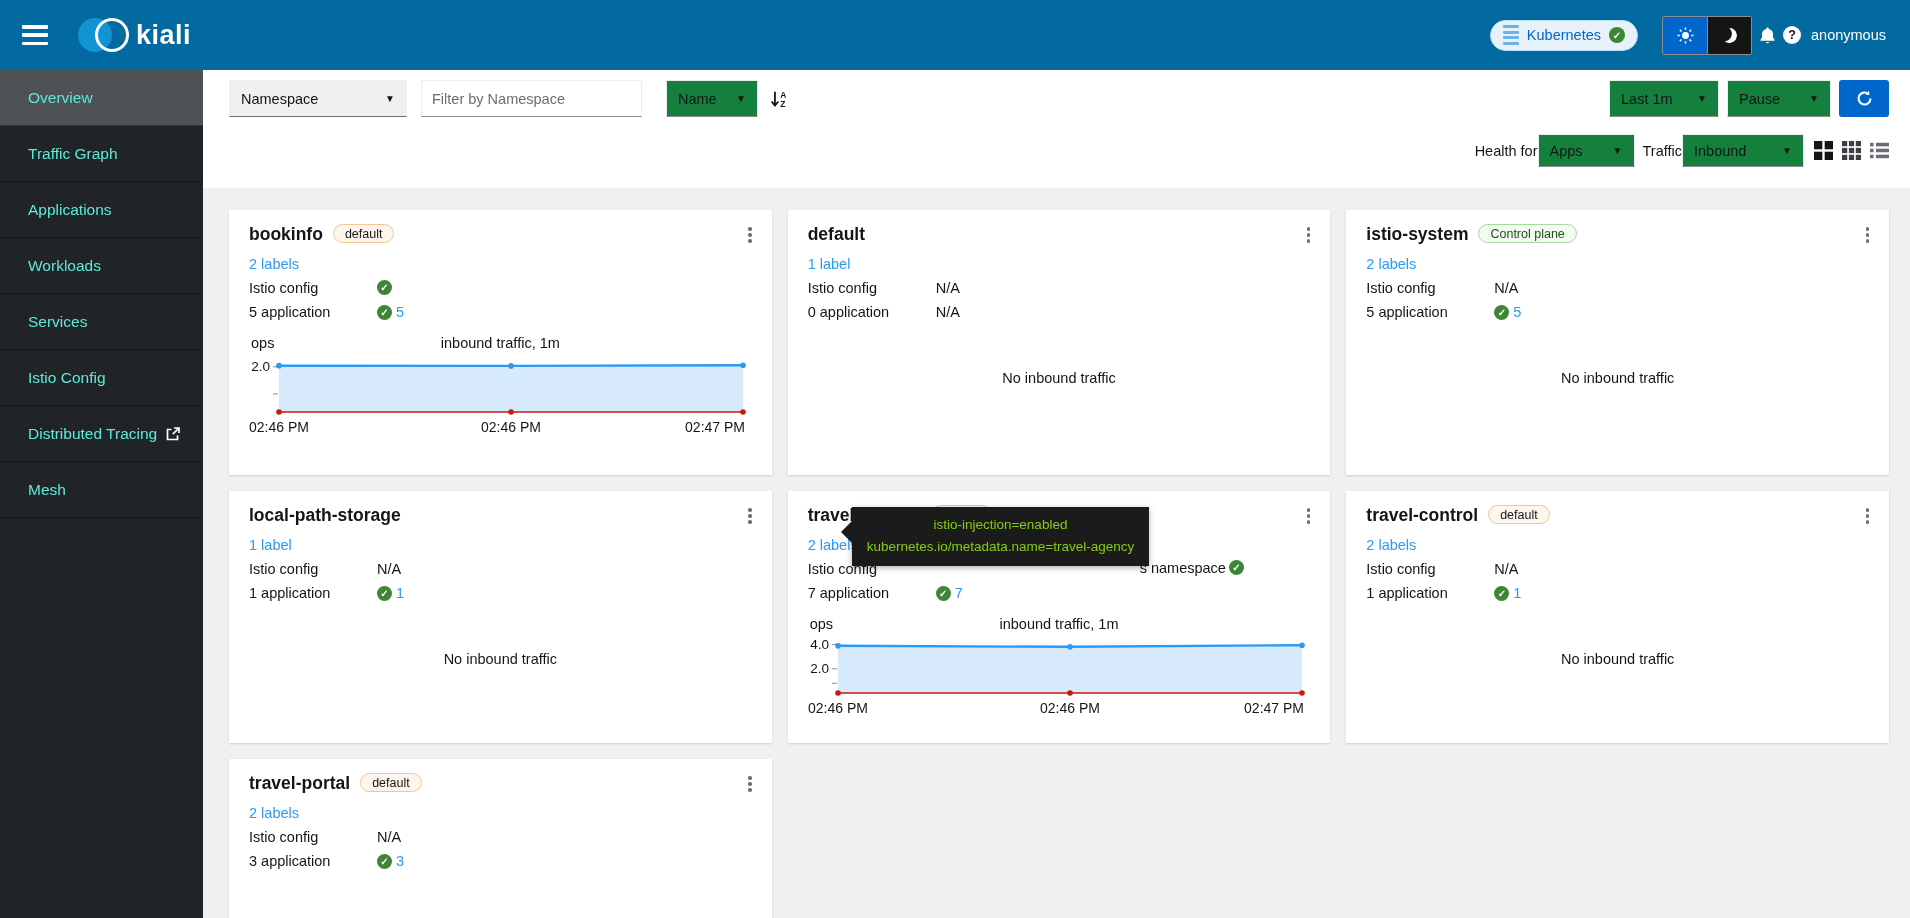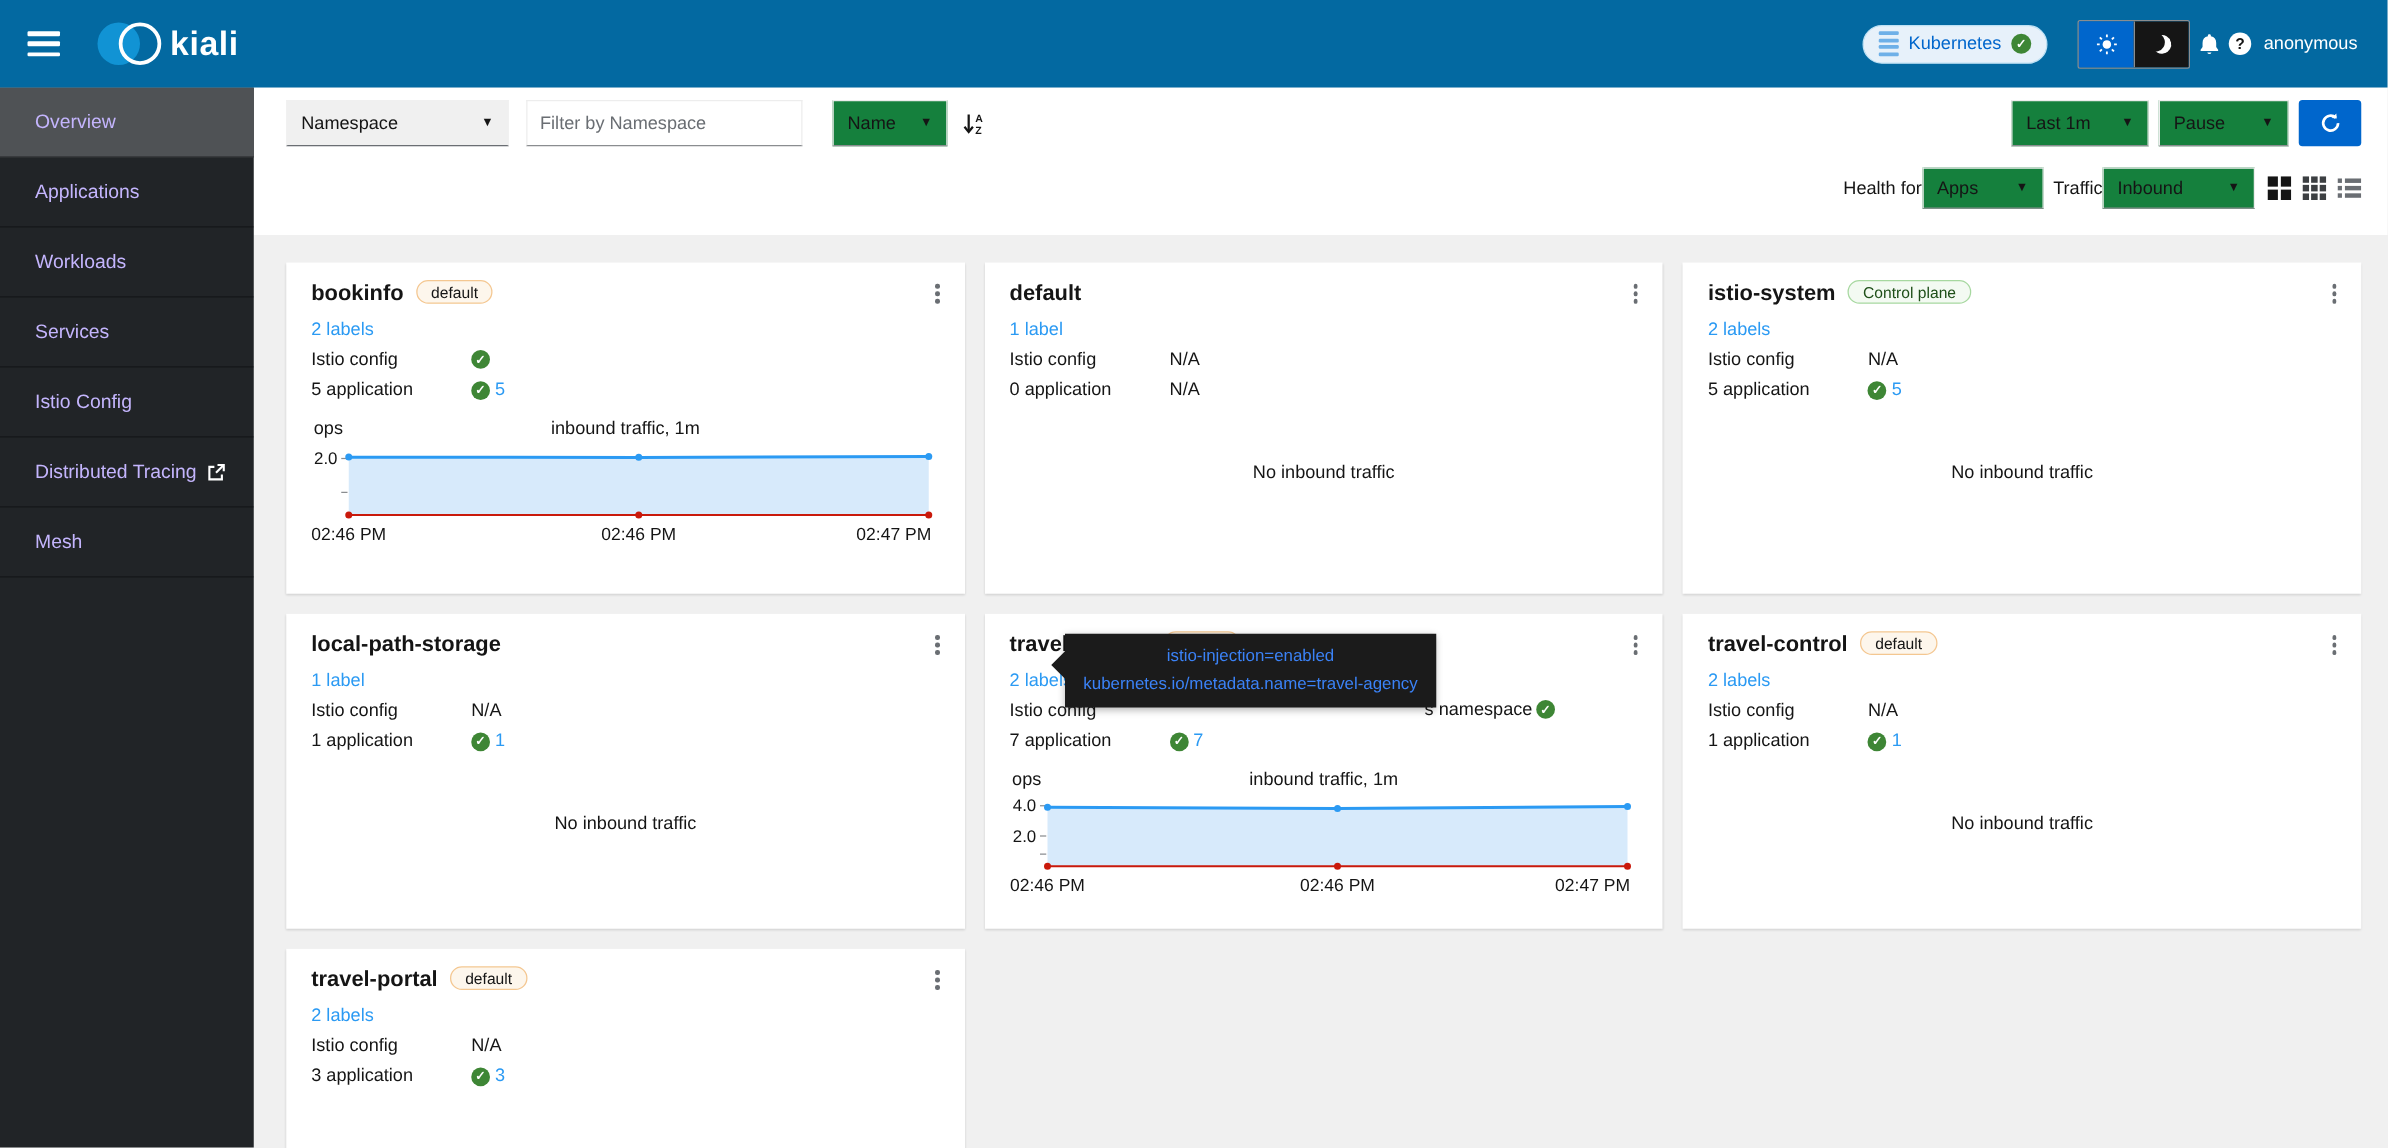--- a/index.html
+++ b/index.html
@@ -33,21 +33,21 @@
   .theme-btn.dark  { background:#151515; border-left:1px solid #8a8d90; }
   .moon { width:15px; height:15px; border-radius:50%; box-shadow:inset -4.5px -3px 0 0 #fff; transform:rotate(-15deg); }
   .icon-btn { background:none; border:none; cursor:pointer; display:flex; align-items:center; }
   .help-circle { width:18px; height:18px; border-radius:50%; background:#fff; color:#151515; font-weight:bold;
     font-size:12.5px; display:flex; align-items:center; justify-content:center; }
   .username { color:#fff; font-size:14.5px; margin-left:4px; }
 
   
   .sidebar { position:absolute; left:0; top:70px; width:203px; height:848px; background:#212427; z-index:40; }
   .nav-item { height:56px; display:flex; align-items:center; padding-left:28px; gap:9px;
-    color:#c4b5fd; font-size:15.5px; border-bottom:1px solid rgba(0,0,0,0.38); cursor:pointer; }
+    color:#5eead4; font-size:15.5px; border-bottom:1px solid rgba(0,0,0,0.38); cursor:pointer; }
   .nav-item.active { background:#4f5255; }
 
   
   .main { position:absolute; left:203px; top:70px; width:1707px; height:848px; }
   .toolbar-band { background:#fff; height:118px; padding-top:10px; }
   .tb-row1 { display:flex; align-items:center; height:37px; padding:0 21px 0 26px; }
   .tb-row2 { display:flex; align-items:center; justify-content:flex-end; height:33px; margin-top:17px;
     padding-right:21px; }
   .select { display:flex; align-items:center; justify-content:space-between; background:#15803d;
     border:1px solid #ededed; border-bottom:1px solid #8a8d90; height:37px; padding:0 11px;
@@ -89,21 +89,21 @@
   .frag { position:absolute; left:332px; top:1px; display:flex; align-items:center; gap:3px; }
   .no-traffic { text-align:center; margin-top:48px; font-size:14.5px; }
   .chart { margin-top:12px; }
   .chart-head { position:relative; height:20px; font-size:14.5px; }
   .chart-head .ops { position:absolute; left:2px; top:1px; }
   .chart-head .chart-title { position:absolute; left:0; right:0; text-align:center; top:1px; }
   .ytick { font-size:13.5px; fill:#151515; }
   .xtick { font-size:14px; fill:#151515; }
 
   
-  .tooltip { position:absolute; left:64px; top:16px; z-index:20; background:#1b1b1b; color:#3b82f6;
+  .tooltip { position:absolute; left:64px; top:16px; z-index:20; background:#1b1b1b; color:#84cc16;
     font-size:13.5px; line-height:1.65; padding:7px 15px; text-align:center; box-shadow:0 2px 6px rgba(0,0,0,.3); }
   .tooltip .arrow { position:absolute; left:-11px; top:14px; width:0; height:0;
     border-top:11px solid transparent; border-bottom:11px solid transparent; border-right:11px solid #1b1b1b; }
 </style>
 </head>
 <body>
 
 <div class="header">
   <div class="hamburger">
       <span></span>
@@ -157,20 +157,23 @@
     <button class="icon-btn">
       <span class="help-circle">?</span>
     </button>
     <span class="username">anonymous</span>
   </div>
 </div>
 
 <div class="sidebar">
     <div class="nav-item active">
       <span>Overview</span>
+    </div>
+    <div class="nav-item">
+      <span>Traffic Graph</span>
     </div>
     <div class="nav-item">
       <span>Applications</span>
     </div>
     <div class="nav-item">
       <span>Workloads</span>
     </div>
     <div class="nav-item">
       <span>Services</span>
     </div>

